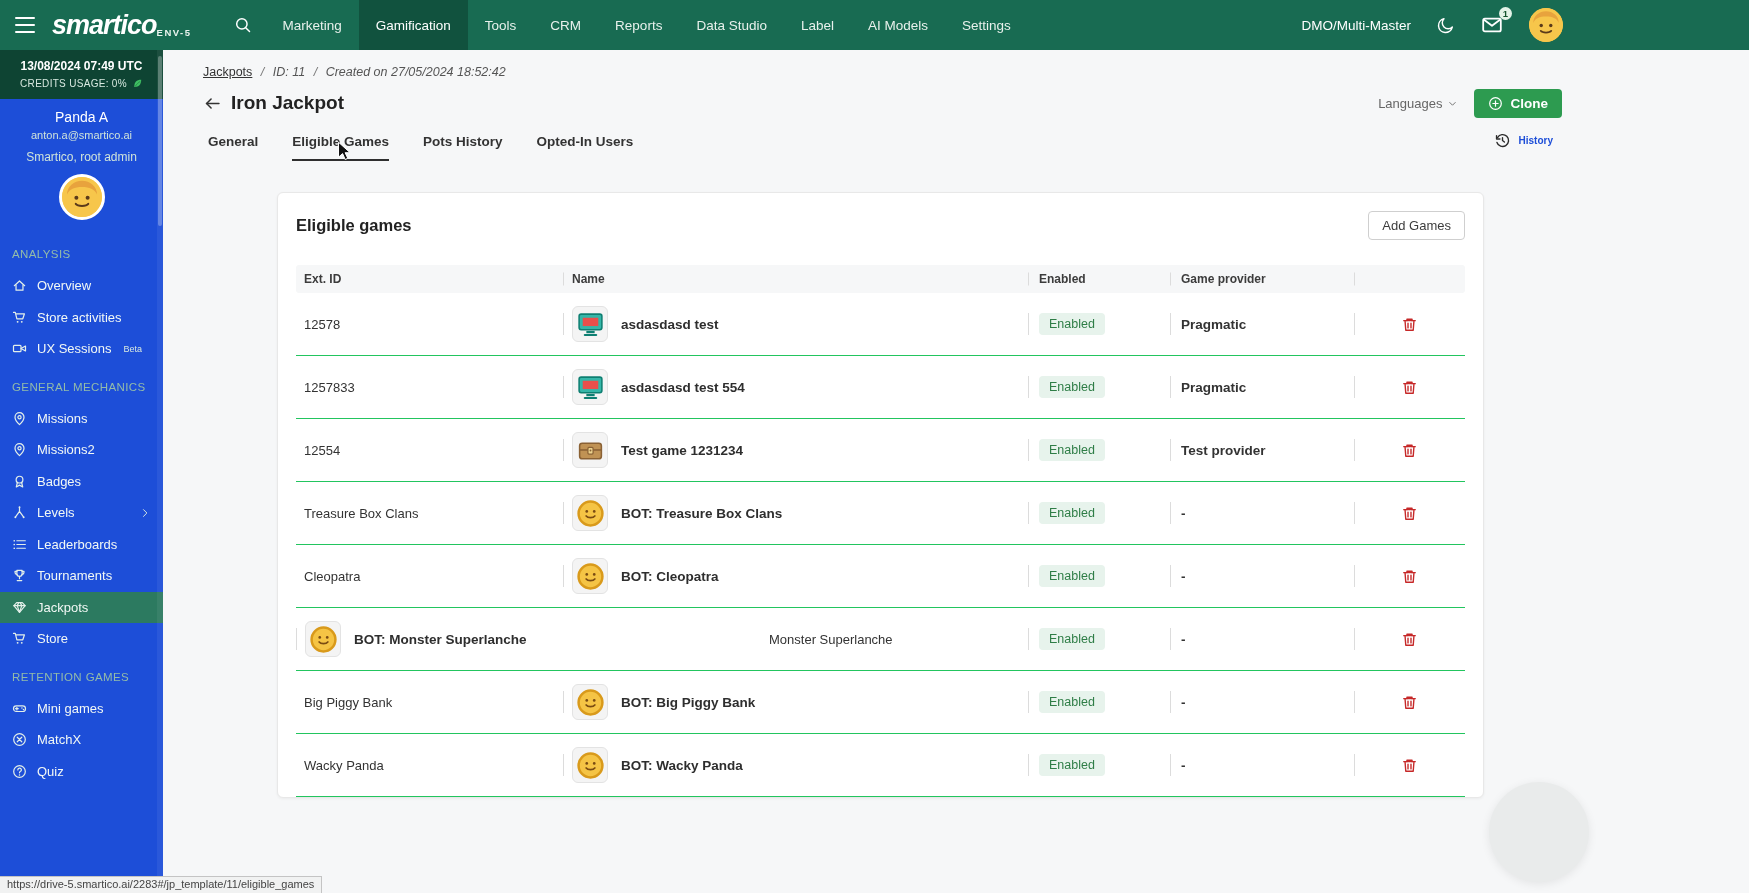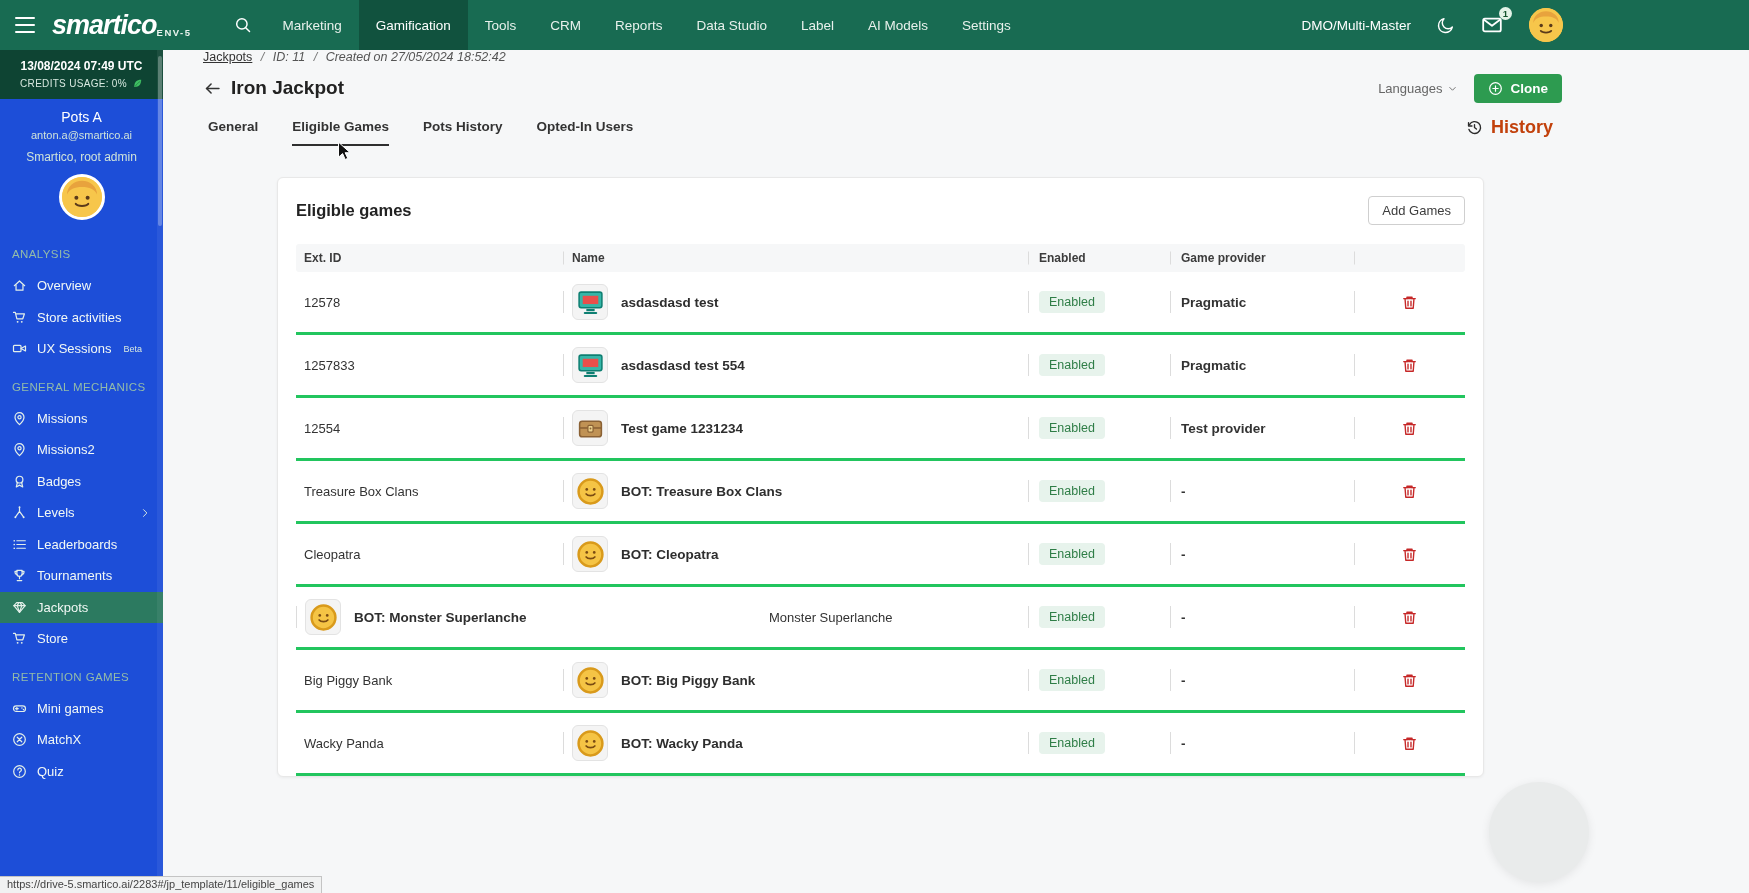--- a/index.html
+++ b/index.html
@@ -45,58 +45,58 @@
   .sb-section{margin-top:16px}
   .sb-sec-title{padding:0 12px;font-size:11.5px;letter-spacing:.4px;color:#93BCA9;margin-bottom:10px}
   .sb-item{display:flex;align-items:center;gap:10px;height:31.5px;padding:0 12px;font-size:13px;color:#F2F8F5;cursor:pointer;white-space:nowrap}
   .sb-item.active{background:#2C7A60}
   .sb-icon{width:15px;height:15px;color:#E3EFE9}
   .beta{font-size:9px;color:#D8E9E0;margin-left:2px}
   .chev{margin-left:auto;width:12px;height:12px;color:#D8E9E0}
 
   
   .content{position:absolute;left:187px;top:50px;right:0;bottom:0;background:#F6F7F8;overflow:hidden}
-  .crumbs{margin:0 0 0 16px;font-size:12.5px;color:#555}
+  .crumbs{margin:15px 0 0 16px;font-size:12.5px;color:#555}
   .crumb-link{color:#333;text-decoration:underline;cursor:pointer}
   .crumb-sep{margin:0 5px;color:#777;font-style:italic}
   .crumb-it{font-style:italic;color:#555}
   .title-row{display:flex;align-items:center;margin:9px 0 0 16px;height:30px;position:relative}
   .back-btn{width:19px;height:19px;color:#333;cursor:pointer}
   .page-title{font-size:19px;font-weight:bold;color:#222;margin-left:9px}
   .title-actions{position:absolute;right:187px;top:0;display:flex;align-items:center;gap:16px;height:30px}
   .languages{display:flex;align-items:center;gap:5px;font-size:13px;color:#666;cursor:pointer}
   .caret{width:11px;height:11px;color:#666}
   .clone-btn{display:flex;align-items:center;gap:7px;background:#2D9B50;color:#fff;border:none;border-radius:4px;
              height:29px;padding:0 14px;font-size:13.5px;font-weight:bold;cursor:pointer;font-family:inherit}
   .plus-ico{width:15px;height:15px;color:#fff}
   .tabs-row{display:flex;gap:34px;margin:16px 0 0 21px;position:relative;align-items:flex-start;height:32px}
   .tab{font-size:13.5px;font-weight:bold;color:#333;padding-bottom:12px;cursor:pointer;white-space:nowrap}
   .tab.active{border-bottom:2px solid #2F2F2F;padding-bottom:10px}
-  .history-btn{position:absolute;right:196px;top:-2px;display:flex;align-items:center;gap:8px;font-size:18px;font-weight:bold;color:#c2410c;cursor:pointer}
+  .history-btn{position:absolute;right:196px;top:-2px;display:flex;align-items:center;gap:8px;font-size:10px;font-weight:bold;color:#1d4ed8;cursor:pointer}
   .history-ico{width:17px;height:17px;color:#2B2B2B}
 
   
   .card{margin:26px 0 0 90px;width:1207px;background:#fff;border:1px solid #E8E8E8;border-radius:6px;
         box-shadow:0 1px 3px rgba(0,0,0,.05);padding:16px 18px 0}
   .card-head{display:flex;align-items:center;justify-content:space-between;height:32px}
   .card-title{font-size:16.5px;font-weight:bold;color:#222}
   .add-btn{border:1px solid #CFCFCF;background:#fff;border-radius:4px;padding:6px 13px;font-size:13px;color:#3C3C3C;
            cursor:pointer;font-family:inherit}
-  .table{margin-top:18px}
+  .table{margin-top:24px}
   .thead{display:flex;align-items:center;background:#F6F7F8;height:28px;font-size:12px;font-weight:bold;color:#3C3C3C;border-radius:3px}
   .tcell{display:flex;align-items:center;height:100%;position:relative}
   .c-ext{width:267px;padding-left:8px}
   .c-name{flex:1;padding-left:9px}
   .c-status{width:142px;padding-left:11px}
   .c-provider{width:184px;padding-left:11px;font-weight:bold;font-size:13.5px}
   .thead .c-provider{font-weight:bold;font-size:12px}
   .c-actions{width:111px;justify-content:center;padding-left:0}
   .div::before{content:"";position:absolute;left:0;top:50%;transform:translateY(-50%);width:1px;height:22px;background:#DCDCDC}
   .thead .div::before{height:13px}
-  .trow{display:flex;align-items:flex-end;height:63px;border-bottom:3px solid #22c55e;font-size:13px;color:#333}
+  .trow{display:flex;align-items:flex-end;height:63px;border-bottom:1px solid #22c55e;font-size:13px;color:#333}
   .game-tile{width:36px;height:36px;border-radius:6px;background:#F4F4F4;border:1px solid #E3E3E3;
              display:flex;align-items:center;justify-content:center;margin-right:13px}
   .game-tile svg{width:29px;height:29px}
   .game-name{font-weight:bold;font-size:13.5px;color:#2E2E2E}
   .badge-enabled{background:#E7F3EC;color:#2E7D46;font-size:12.5px;padding:4px 10px;border-radius:4px}
   .trash-btn{width:28px;height:28px;border:none;background:transparent;color:#C62828;cursor:pointer;
              display:flex;align-items:center;justify-content:center;padding:0}
   .trash-btn svg{width:17px;height:17px}
 
   
@@ -171,21 +171,21 @@
       <span>CREDITS USAGE: 0%</span>
       <span class="ico credits-ico">
           <svg viewBox="0 0 16 16">
             <path d="M13.4 2.6C6.4 2.6 3.5 6.2 3.2 13c6.2.4 10-3 10.2-10.4z" fill="#3FBF63"></path>
             <path d="M4.5 12.5c2-3.5 5-6 7.5-7.5" stroke="#1E7A3A" stroke-width="1" fill="none"></path>
           </svg>
         </span>
     </div>
   </div>
   <div class="sb-user">
-    <div class="sb-name">Pots A</div>
+    <div class="sb-name">Panda A</div>
     <div class="sb-email">anton.a@smartico.ai</div>
     <div class="sb-role">Smartico, root admin</div>
     <div class="ico sb-avatar">
         <svg viewBox="0 0 32 32">
           <circle cx="16" cy="16" r="16" fill="#F7C64B"></circle>
           <path d="M4 14a12 11 0 0 1 24 0c-2-4.5-6-6-12-6s-10 1.5-12 6z" fill="#E8A33D"></path>
           <circle cx="11.5" cy="16.5" r="1.6" fill="#5B3A1A"></circle>
           <circle cx="20.5" cy="16.5" r="1.6" fill="#5B3A1A"></circle>
           <path d="M11 21.5c1.6 2.2 8.4 2.2 10 0" stroke="#5B3A1A" stroke-width="1.6" fill="none" stroke-linecap="round"></path>
         </svg>

